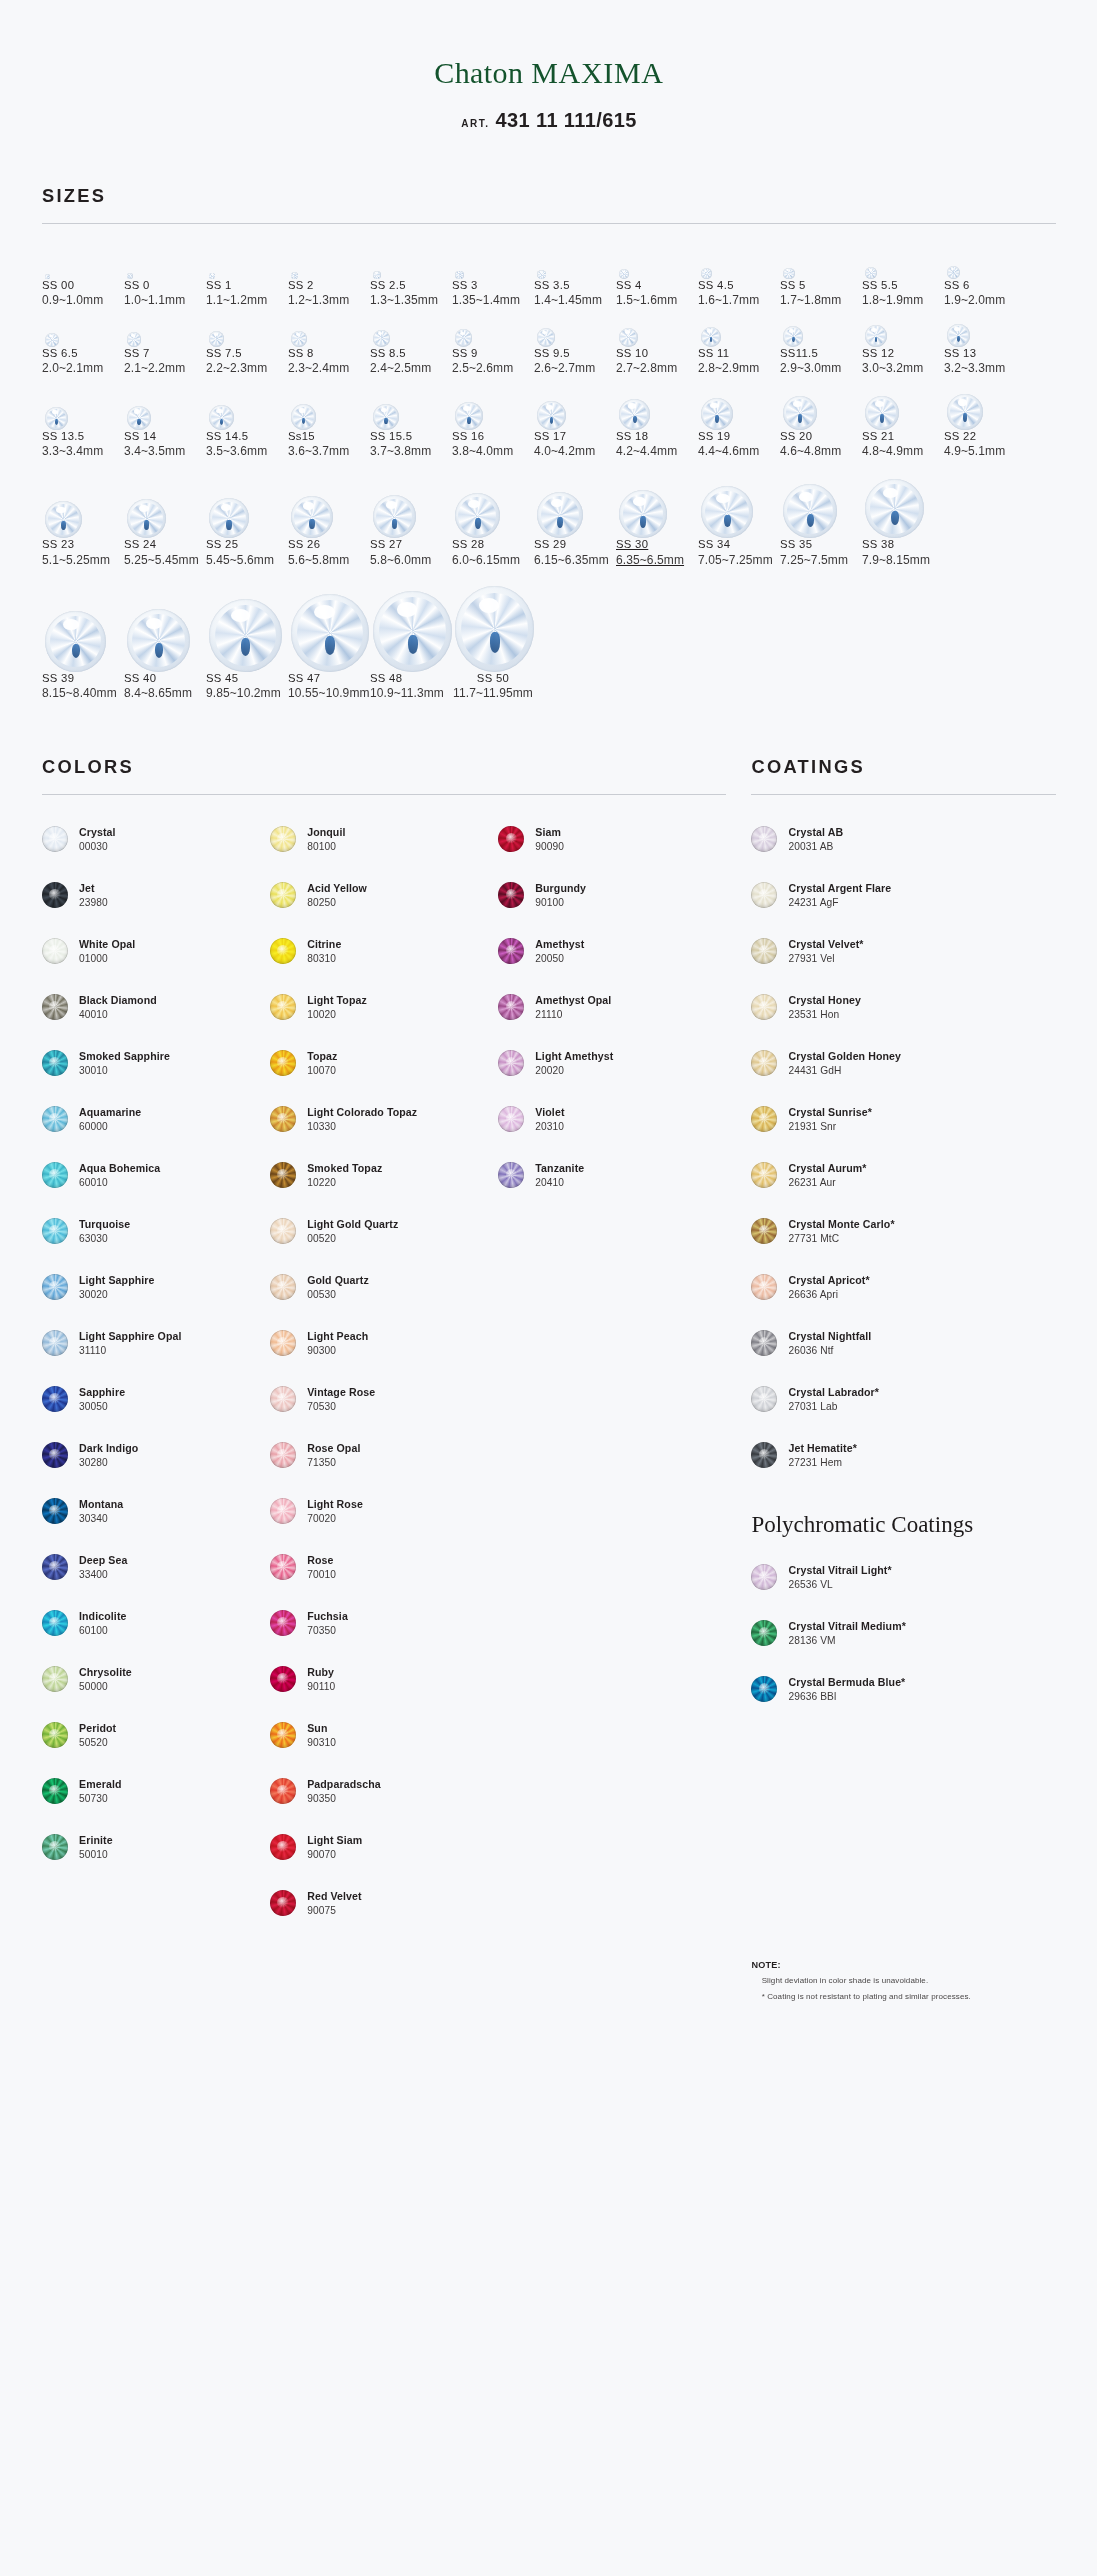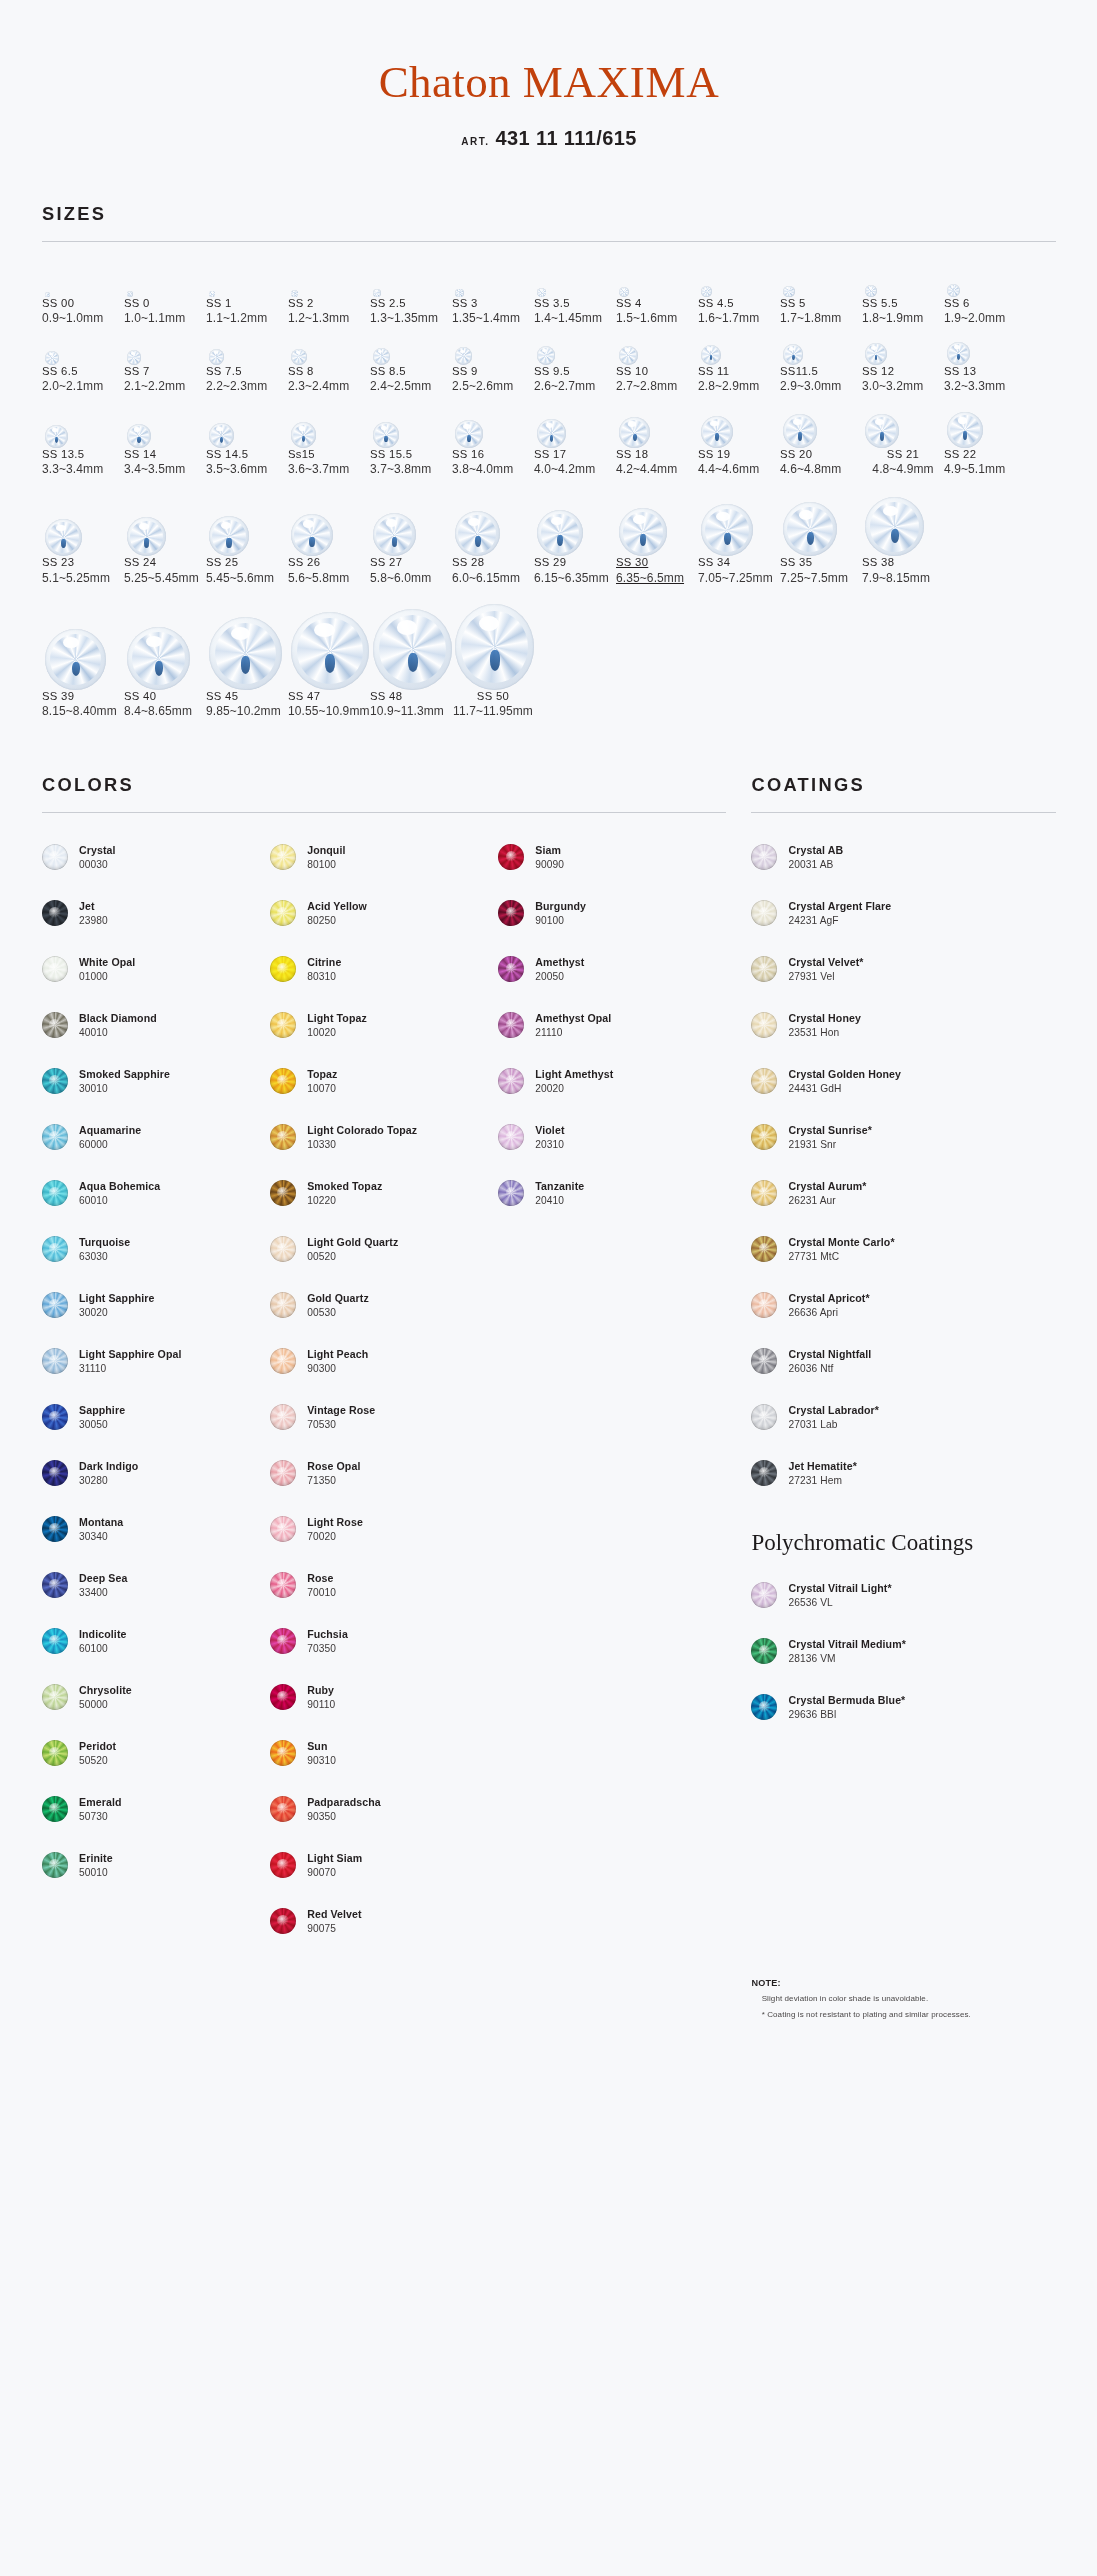--- a/index.html
+++ b/index.html
@@ -12,24 +12,24 @@
     color: #231f20;
     -webkit-font-smoothing: antialiased;
   }
 
   .page { width: 1098px; position: relative; padding-bottom: 44px; }
 
   
   .header { text-align: center; padding: 56px 0 0; }
   .title {
     font-family: "Liberation Serif", serif;
-    font-size: 45px;
+    font-size: 30px;
     font-weight: 400;
     letter-spacing: 0.4px;
-    color: #c2410c;
+    color: #14532d;
   }
   .title .word2 { letter-spacing: 0.7px; }
   .art-line {
     margin-top: 19px;
     font-size: 20px;
     font-weight: 700;
     letter-spacing: 0.4px;
     color: #231f20;
   }
   .art-label { font-size: 10px; letter-spacing: 1.5px; }
@@ -491,21 +491,21 @@
           </div>
           <div class="size-cell" style="width: 82px;">
             <div class="gem-holder" style="height: 45px;">
               <div class="gem clear" style="width: 34px; height: 34px;">
                 <span class="spark"></span>
               </div>
             </div>
             <div class="size-name">SS 20</div>
             <div class="size-mm">4.6~4.8mm</div>
           </div>
-          <div class="size-cell" style="width: 82px; text-align: center;">
+          <div class="size-cell" style="width: 82px;">
             <div class="gem-holder" style="height: 45px;">
               <div class="gem clear" style="width: 34px; height: 34px;">
                 <span class="spark"></span>
               </div>
             </div>
             <div class="size-name">SS 21</div>
             <div class="size-mm">4.8~4.9mm</div>
           </div>
           <div class="size-cell" style="width: 82px;">
             <div class="gem-holder" style="height: 45px;">

